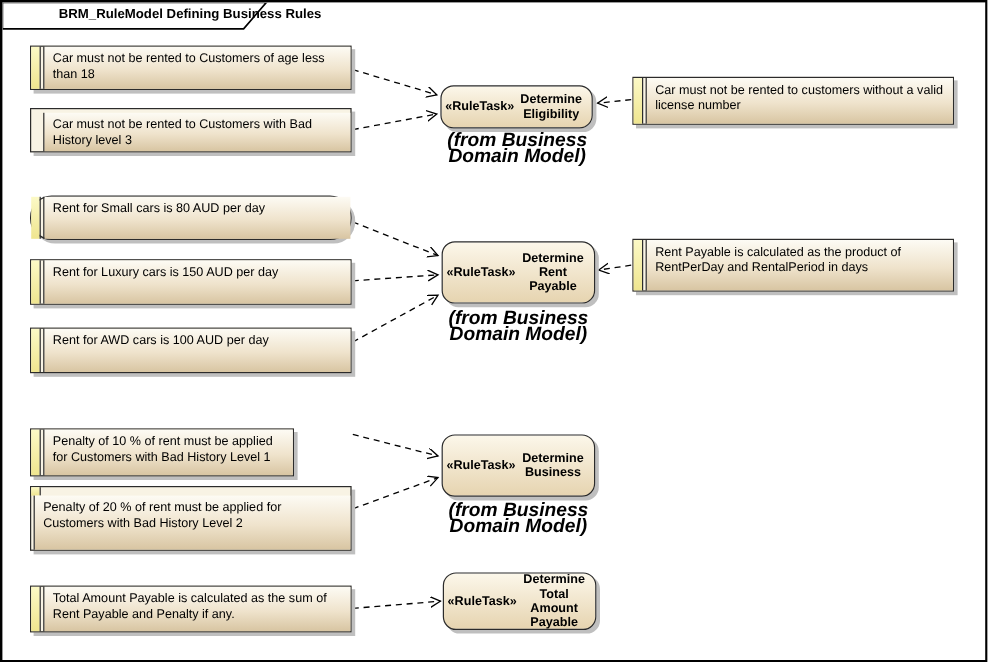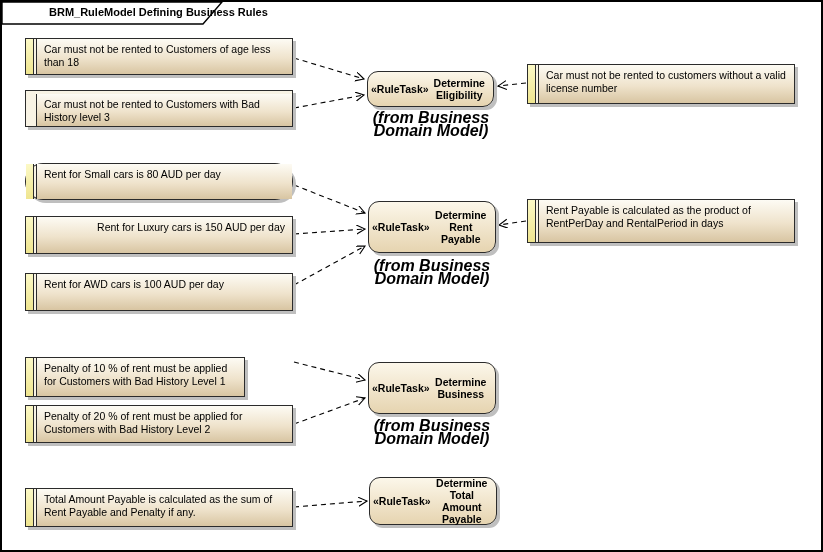--- a/index.html
+++ b/index.html
@@ -62,24 +62,24 @@
   .fromlabel {
     position:absolute; width:150px;
     text-align:center;
     font-size:16px; font-weight:bold; font-style:italic;
     line-height:13px;
   }
   
   .n1 { left:23px; top:36px;  width:268px; height:37px; }
   .n2 { left:23px; top:88px;  width:268px; height:37px;align-items:flex-end; }
   .n3 { left:23px; top:161px; width:268px; height:37px;border-radius:18px; }
-  .n4 { left:23px; top:214px; width:268px; height:38px;text-align:right; }
+  .n4 { left:23px; top:214px; width:268px; height:38px; }
   .n5 { left:23px; top:271px; width:268px; height:38px; }
   .n6 { left:23px; top:355px; width:220px; height:40px; }
-  .n7 { left:23px; top:403px; width:268px; height:38px; }
+  .n7 { left:23px; top:403px; width:268px; height:54px;flex-direction:column; }
   .n8 { left:23px; top:486px; width:268px; height:39px; }
   
   .rn1 { left:525px; top:62px;  width:268px; height:40px; }
   .rn2 { left:525px; top:197px; width:268px; height:44px; }
   
   .rt1 { left:365px; top:69px;  width:127px; height:36px; }
   .rt2 { left:366px; top:199px; width:128px; height:52px; }
   .rt3 { left:366px; top:360px; width:128px; height:52px; }
   .rt4 { left:367px; top:475px; width:128px; height:48px; }
   

